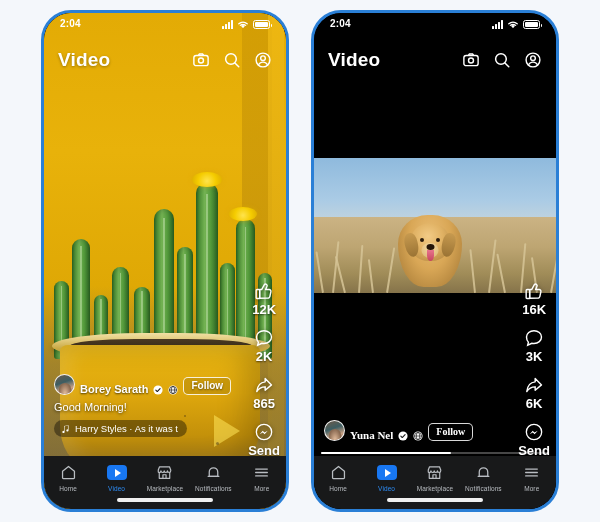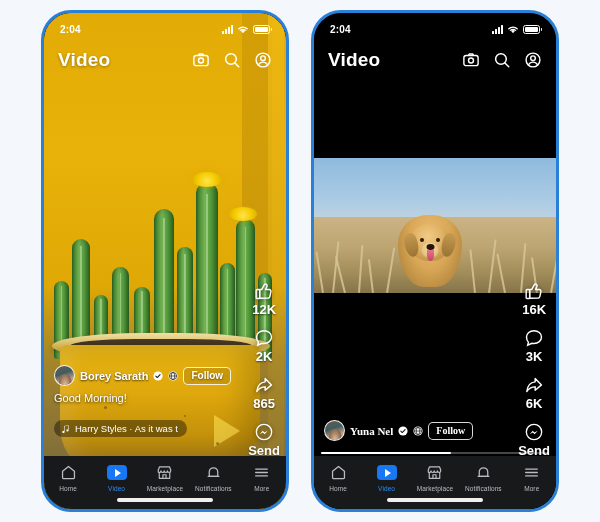--- a/index.html
+++ b/index.html
@@ -35,21 +35,21 @@
     inset: 0;
     border-radius: 27px;
     overflow: hidden;
     background: #000;
   }
 
   
   .statusbar {
     position: absolute; top: 0; left: 0; right: 0;
     height: 26px;
-    display: flex; align-items: center; justify-content: space-between;
+    display: flex; align-items: flex-end; justify-content: space-between;
     padding: 16px 16px;
     z-index: 30;
     color: #fff;
     font-size: 10px;
     font-weight: bold;
     letter-spacing: .2px;
   }
   .status-right { display: flex; align-items: center; gap: 4px; }
   .sig { display: flex; align-items: flex-end; gap: 1px; height: 9px; }
   .sig i { display: block; width: 2px; background: #fff; border-radius: .5px; }
@@ -213,21 +213,21 @@
     font-size: 13px; font-weight: bold; margin-top: 1px;
     text-shadow: 0 1px 2px rgba(0,0,0,.6);
   }
   .rail-dots {
     color: #fff; font-size: 15px; letter-spacing: 1.5px; line-height: 1;
     text-shadow: 0 1px 2px rgba(0,0,0,.6); font-weight: bold;
   }
 
   
   .overlay { position: absolute; left: 10px; z-index: 26; max-width: 165px; }
-  .author-row { display: flex; align-items: center; gap: 5px; }
+  .author-row { display: flex; align-items: flex-end; gap: 5px; }
   .avatar {
     width: 21px; height: 21px; border-radius: 50%;
     background: linear-gradient(160deg,#6e5a48 0%,#3d5d62 40%,#c8a083 72%,#503a2c 100%);
     border: 1.3px solid rgba(255,255,255,.9);
     flex: 0 0 auto;
     position: relative; overflow: hidden;
   }
   .avatar::after {
     content: ""; position: absolute; left: 4px; bottom: 0; width: 12px; height: 11px;
     background: radial-gradient(ellipse at 50% 100%, #e7c0a0 0%, #8a6a52 70%);
@@ -247,21 +247,21 @@
     background: rgba(0,0,0,.1);
     white-space: nowrap;
     text-shadow: 0 1px 2px rgba(0,0,0,.5);
   }
   .caption {
     color: #fff; font-size: 11px; margin-top: 6px;
     text-shadow: 0 1px 3px rgba(0,0,0,.7);
     white-space: nowrap;
   }
   .music-pill {
-    margin-top: 16px;
+    margin-top: 7px;
     display: inline-flex; align-items: center; gap: 5px;
     background: rgba(0,0,0,.4);
     border-radius: 11px;
     padding: 3px 9px 3px 7px;
     color: #fff; font-size: 9.5px;
     max-width: 150px; overflow: hidden;
   }
   .music-pill span { white-space: nowrap; overflow: hidden; text-overflow: clip; }
 
   

